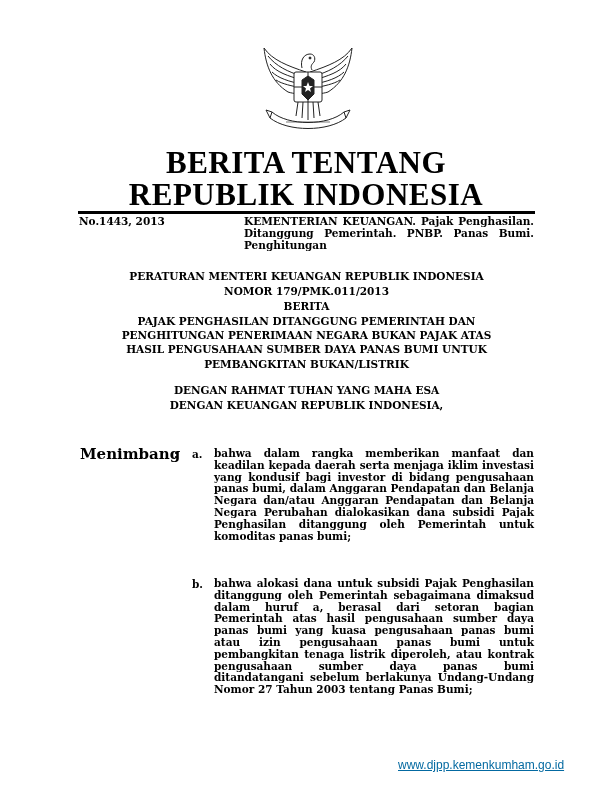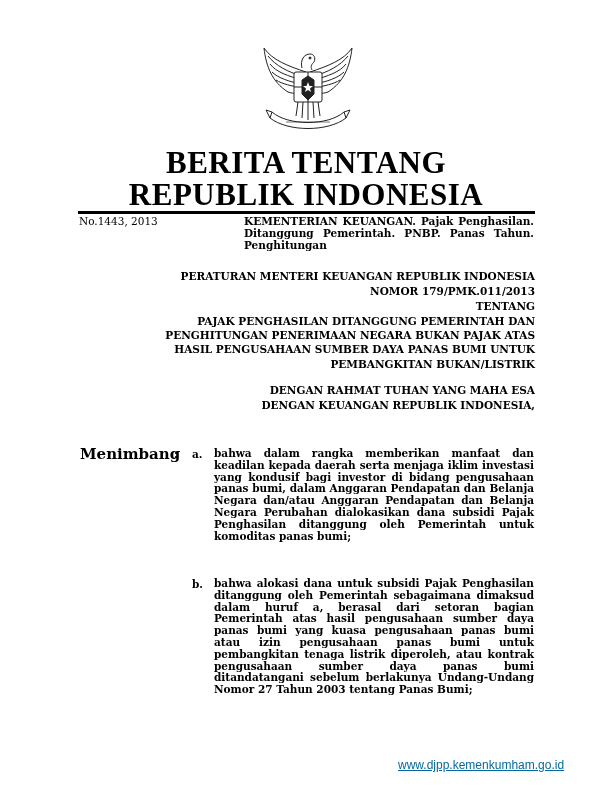--- a/index.html
+++ b/index.html
@@ -4,24 +4,24 @@
 <style>
   html, body { margin:0; padding:0; background:#ffffff; }
   body { width:612px; height:792px; position:relative; overflow:hidden;
          font-family:"DejaVu Serif", "Liberation Serif", serif; color:#000; }
   .emblem { position:absolute; left:258px; top:38px; width:100px; height:96px; }
   .masthead { position:absolute; left:0; width:612px; text-align:center;
               font-family:"Liberation Serif", serif; font-weight:bold; color:#000; }
   .mh1 { top:146px; font-size:31px; line-height:34px; letter-spacing:0.5px; }
   .mh2 { top:178px; font-size:31px; line-height:34px; letter-spacing:0.5px; }
   .rule { position:absolute; left:78px; top:211px; width:457px; height:3px; background:#000; }
-  .docno { position:absolute; left:79px; top:215px; font-size:10.5px; font-weight:normal; line-height:12px; }
+  .docno { position:absolute; left:79px; top:215px; font-size:10.5px; font-weight:bold; line-height:12px; }
   .subject { position:absolute; left:244px; top:215px; width:290px; font-size:10.5px; font-weight:bold;
              line-height:12px; text-align:justify; }
-  .center-block { position:absolute; left:78px; width:457px; text-align:right;
+  .center-block { position:absolute; left:78px; width:457px; text-align:center;
                   font-size:10.5px; font-weight:bold; line-height:13px; }
   .considering { position:absolute; left:80px; top:448px; font-size:15px; font-weight:bold; line-height:12px; }
   .colon { position:absolute; left:174px; top:448px; font-size:10.5px; font-weight:bold; }
   .item-label { position:absolute; left:192px; font-size:10.5px; font-weight:bold; }
   .item-text { position:absolute; left:214px; width:320px; font-size:10.5px; font-weight:bold;
                line-height:11.8px; text-align:justify; }
   .footer-url { position:absolute; left:398px; top:758px; font-family:"Liberation Sans", sans-serif;
                 font-size:12px; color:#0369a1; text-decoration:underline; }
 </style>
 </head>
@@ -59,25 +59,25 @@
     <path d="M28 84 L72 84" stroke-width="0.6"></path>
   </svg>
 </div>
 
 <div class="masthead mh1">BERITA TENTANG</div>
 <div class="masthead mh2">REPUBLIK INDONESIA</div>
 
 <div class="rule"></div>
 
 <div class="docno">No.1443, 2013</div>
-<div class="subject">KEMENTERIAN KEUANGAN. Pajak Penghasilan. Ditanggung Pemerintah. PNBP. Panas Tahun. Penghitungan</div>
+<div class="subject">KEMENTERIAN KEUANGAN. Pajak Penghasilan. Ditanggung Pemerintah. PNBP. Panas Bumi. Penghitungan</div>
 
 <div class="center-block" style="top:270px;">PERATURAN MENTERI KEUANGAN REPUBLIK INDONESIA</div>
 <div class="center-block" style="top:285px;">NOMOR 179/PMK.011/2013</div>
-<div class="center-block" style="top:300px;">TENTANG</div>
+<div class="center-block" style="top:300px;">BERITA</div>
 <div class="center-block" style="top:315px;">PAJAK PENGHASILAN DITANGGUNG PEMERINTAH DAN</div>
 <div class="center-block" style="top:329px;">PENGHITUNGAN PENERIMAAN NEGARA BUKAN PAJAK ATAS</div>
 <div class="center-block" style="top:343px;">HASIL PENGUSAHAAN SUMBER DAYA PANAS BUMI UNTUK</div>
 <div class="center-block" style="top:358px;">PEMBANGKITAN BUKAN/LISTRIK</div>
 
 <div class="center-block" style="top:384px;">DENGAN RAHMAT TUHAN YANG MAHA ESA</div>
 <div class="center-block" style="top:399px;">DENGAN KEUANGAN REPUBLIK INDONESIA,</div>
 
 <div class="considering">Menimbang</div>
 <div class="colon">:</div>

